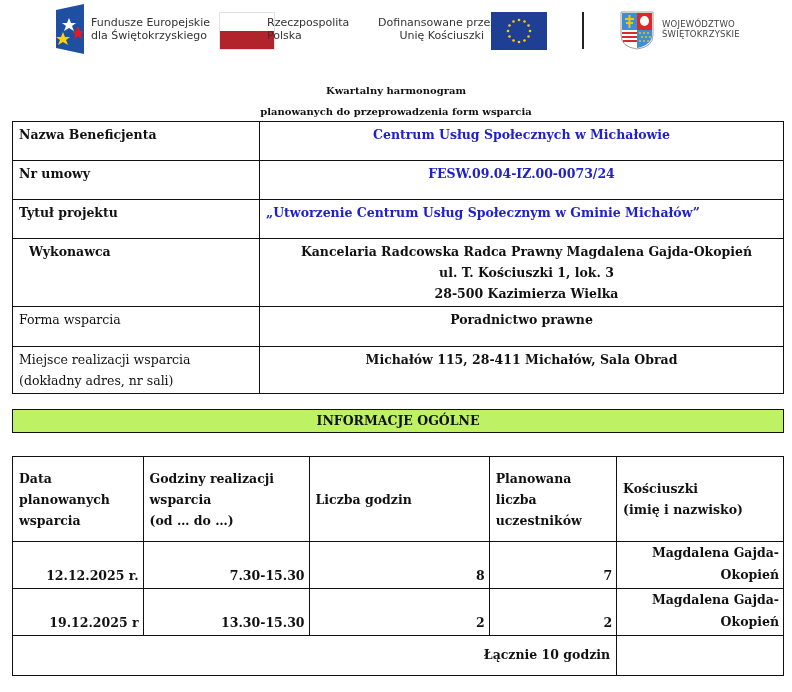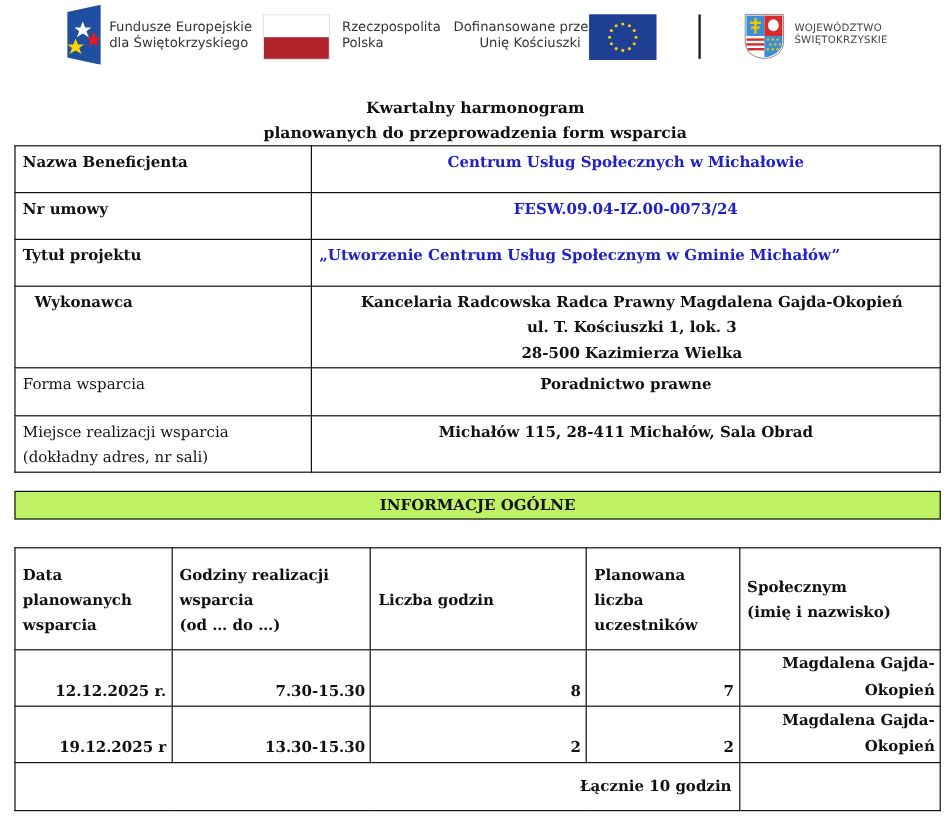--- a/index.html
+++ b/index.html
@@ -8,29 +8,29 @@
 
   
   .logos { position: absolute; left: 0; top: 0; width: 792px; height: 60px; }
   .logo { position: absolute; }
   .logo-text { font-family: "DejaVu Sans", sans-serif; font-size: 11px; line-height: 13px; color: #333; position: absolute; white-space: nowrap; }
   .fe-mark { left: 56px; top: 4px; width: 28px; height: 50px; }
   .fe-text { left: 91px; top: 16px; }
   .pl-flag { left: 219px; top: 12px; width: 56px; height: 38px; border: 1px solid #e2e2e2; }
   .pl-flag .white { height: 50%; background: #fff; }
   .pl-flag .red { height: 50%; background: #b3232b; }
-  .pl-text { left: 285px; top: 16px; }
+  .pl-text { left: 267px; top: 16px; }
   .eu-text { left: 378px; top: 16px; text-align: right; width: 106px; }
   .eu-flag { left: 491px; top: 12px; width: 56px; height: 38px; background: #1f3f95; }
   .divider { left: 582px; top: 12px; width: 2px; height: 37px; background: #222; }
   .crest { left: 620px; top: 11px; width: 34px; height: 39px; }
   .ws-text { left: 662px; top: 19px; font-size: 8.5px; line-height: 10px; letter-spacing: 0.2px; color: #444; }
 
   
-  .title { position: absolute; left: 0; top: 80px; width: 792px; text-align: center; font-size: 13px; line-height: 21px; font-weight: bold; font-family: "DejaVu Serif", serif; }
+  .title { position: absolute; left: 0; top: 80px; width: 792px; text-align: center; font-size: 10px; line-height: 21px; font-weight: bold; font-family: "DejaVu Serif", serif; }
 
   
   table { border-collapse: collapse; position: absolute; }
   .info { left: 12px; top: 121px; width: 772px; }
   .info td { border: 1.2px solid #111; vertical-align: top; font-size: 12.5px; line-height: 21px; padding: 2px 6px; }
   .info td.lbl { width: 247px; font-weight: bold; }
   .info td.val { text-align: center; font-weight: bold; margin-top: 20px; }
   .info td.blue { color: #2121c8; }
   .info td.left { text-align: left; }
   .info .r1 td, .info .r2 td, .info .r3 td { height: 39px; }
@@ -187,21 +187,21 @@
     </th>
     <th class="c3">
       <div>Liczba godzin</div>
     </th>
     <th class="c4">
       <div>Planowana</div>
       <div>liczba</div>
       <div>uczestników</div>
     </th>
     <th class="c5">
-      <div style="font-weight:bold">Społecznym</div>
+      <div style="font-weight:bold">Kościuszki</div>
       <div>(imię i nazwisko)</div>
     </th>
   </tr>
   <tr>
     <td>12.12.2025 r.</td>
     <td>7.30-15.30</td>
     <td>8</td>
     <td>7</td>
     <td class="lead">
       <div>Magdalena Gajda-</div>

